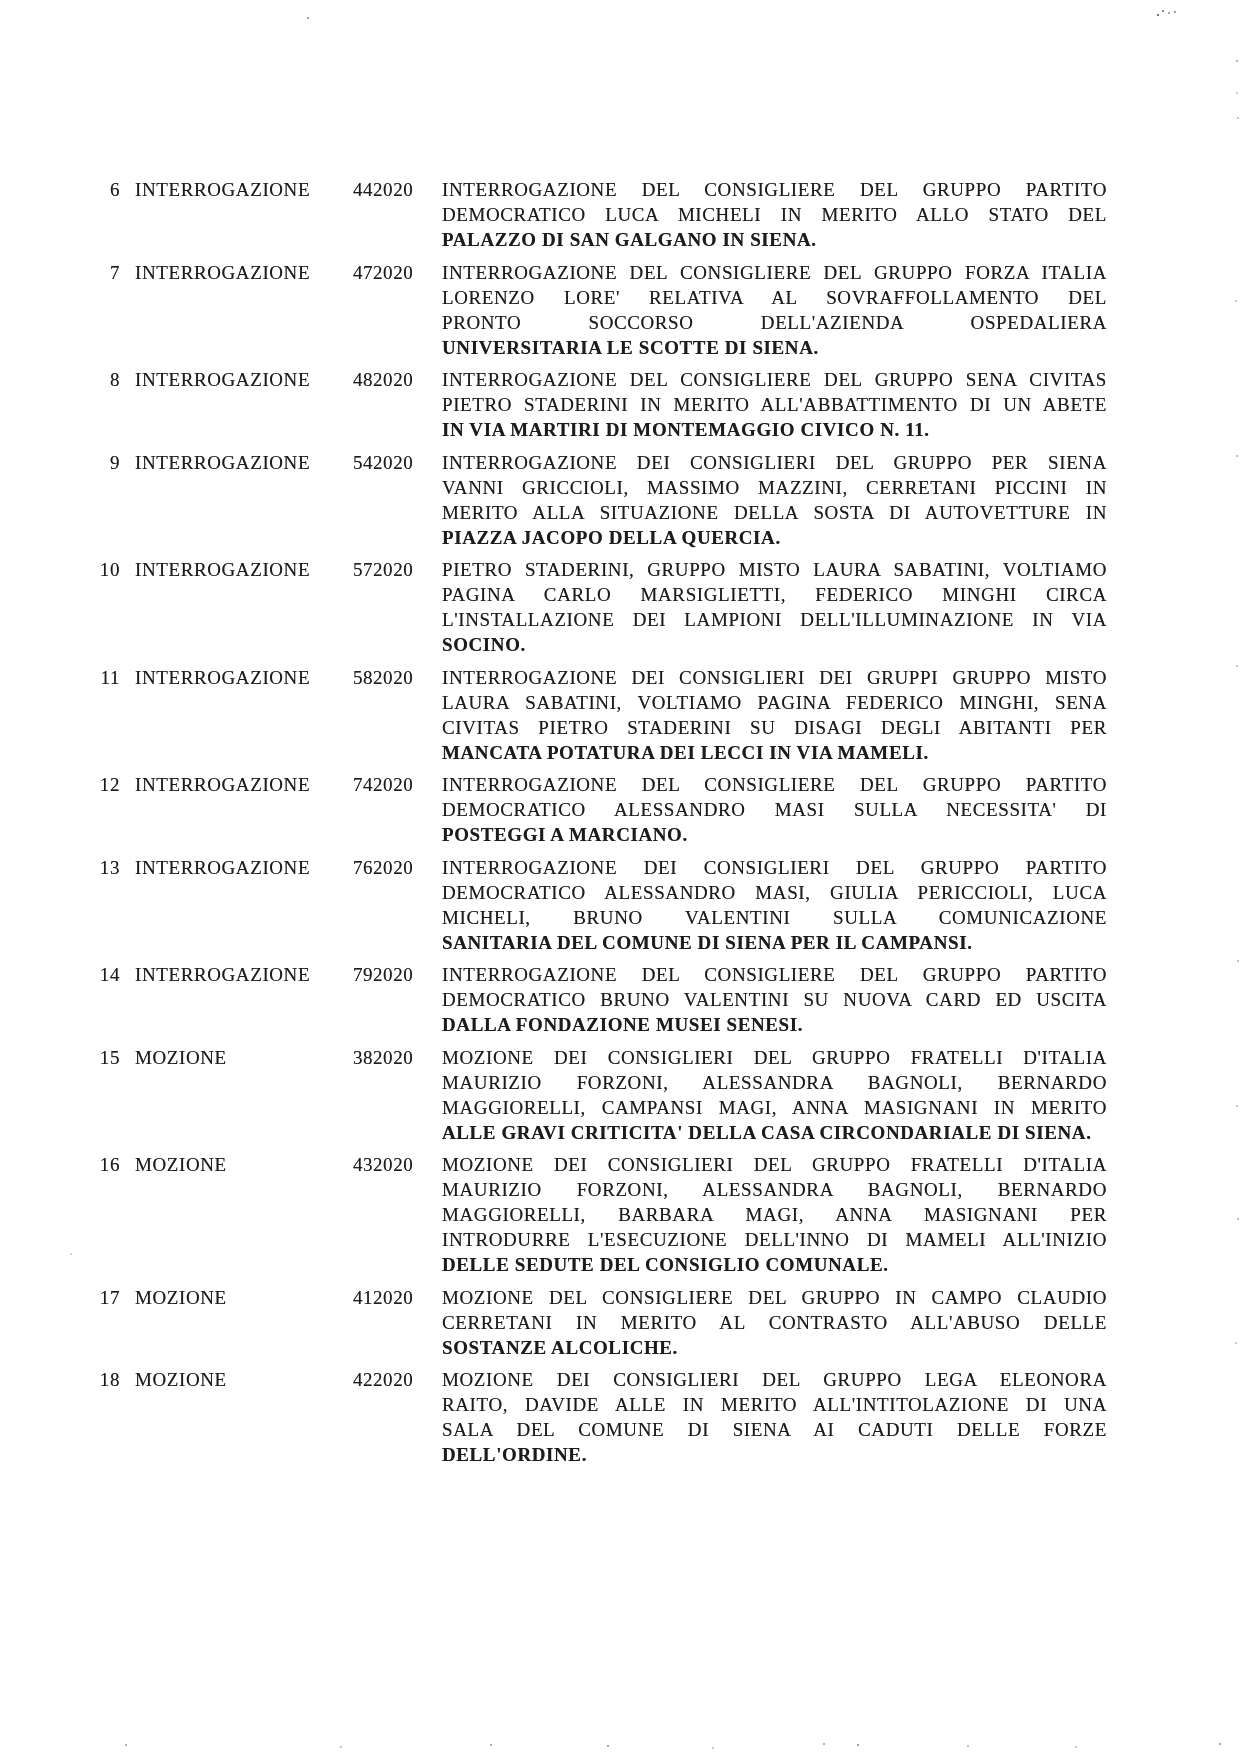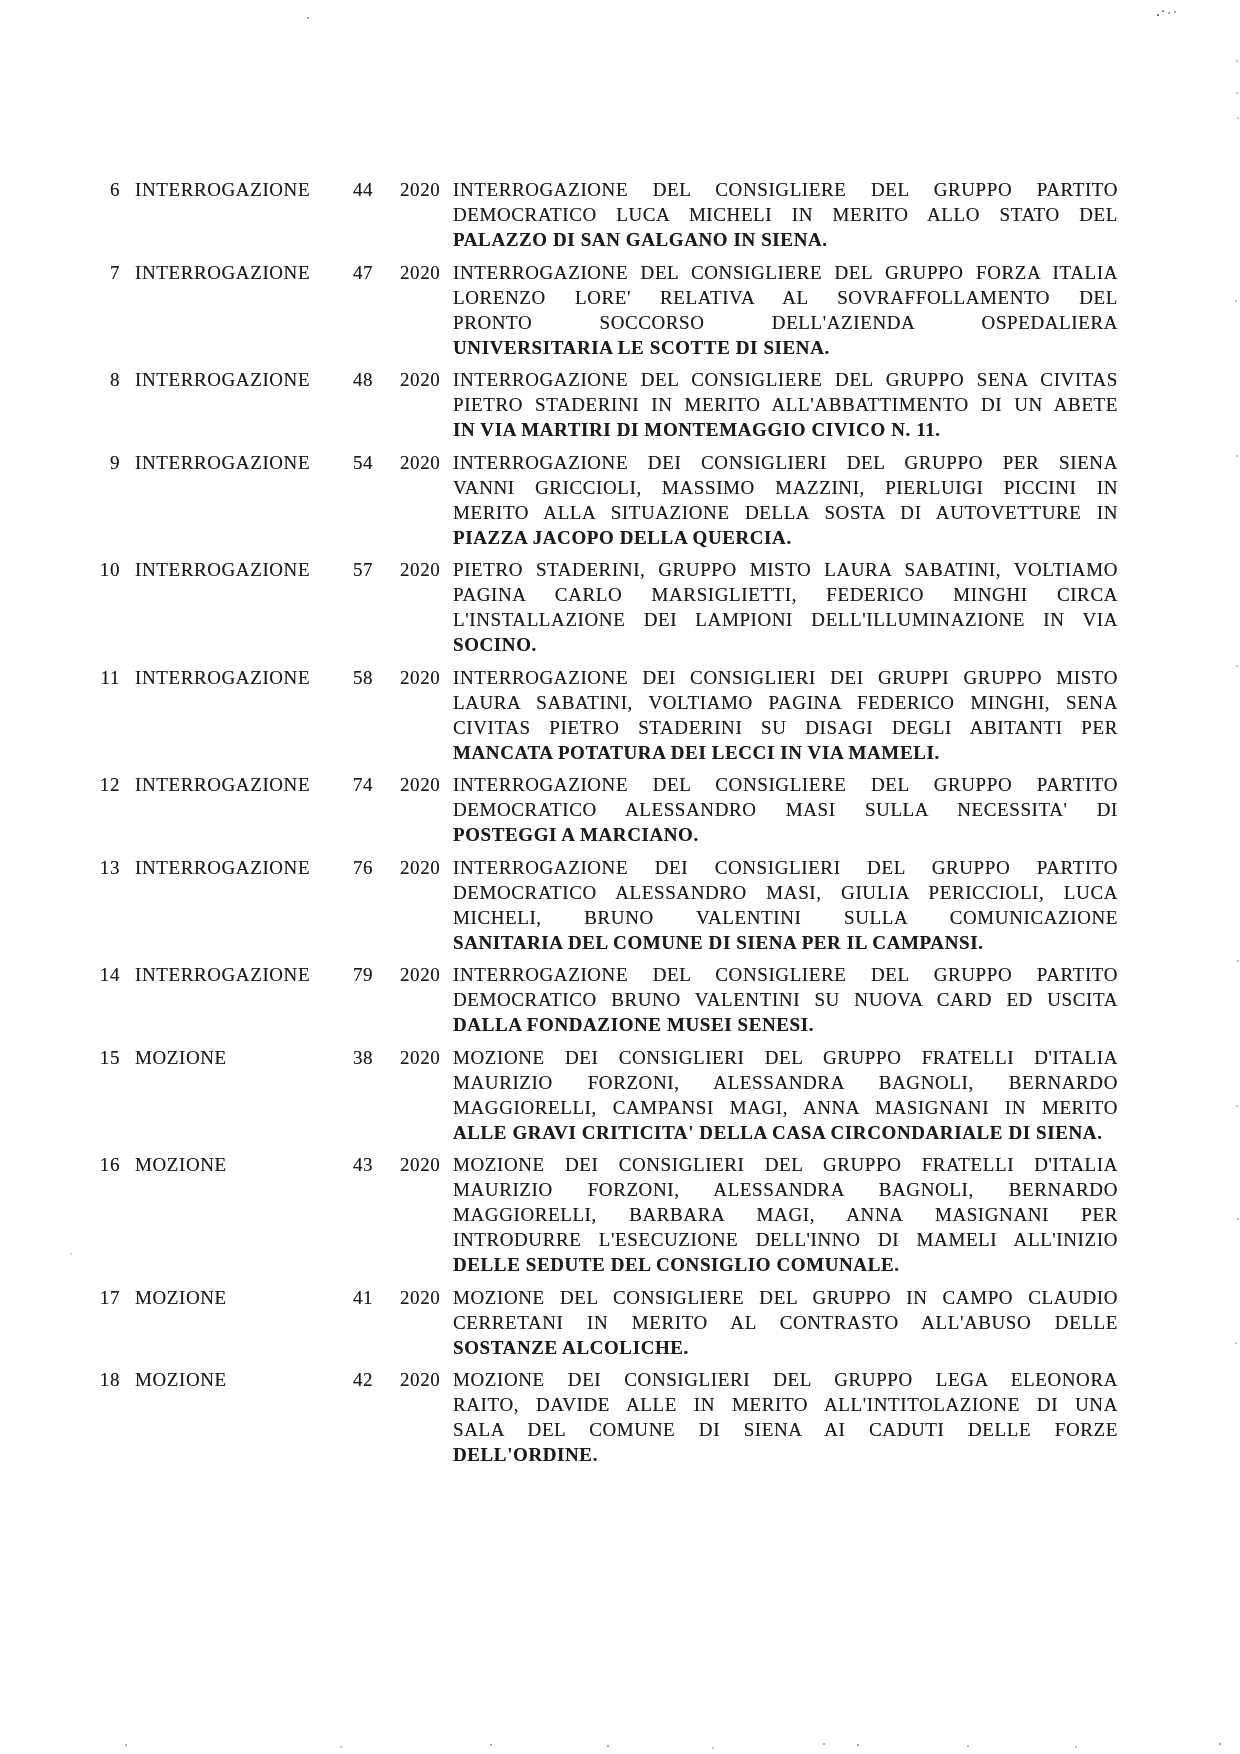--- a/index.html
+++ b/index.html
@@ -31,22 +31,22 @@
     align-items: flex-start;
     margin-bottom: 7.5px;
     font-size: 19px;
     line-height: 25px;
     letter-spacing: 0.6px;
     text-shadow: 0 0 0.5px rgba(20,20,20,0.55);
   }
   .c-no   { flex: none; width: 35px;  text-align: right; }
   .c-type { flex: none; width: 218px; margin-left: 15px; }
   .c-doc  { flex: none; width: 20px;  text-align: center; }
-  .c-year { flex: none; width: 42px;  margin-left: 27px; }
-  .c-desc { flex: none; width: 665px; margin-left: 11px; }
+  .c-year { flex: none; width: 42px;  }
+  .c-desc { flex: none; width: 665px; margin-left: 27px; }
   .desc-line {
     text-align: justify;
     text-align-last: justify;
   }
   .desc-line:last-child {
     text-align-last: left;
     font-weight: bold;
   }
   
   .specks {
@@ -126,21 +126,21 @@
         </div>
   </div>
 
   <div class="entry">
     <span class="c-no">9</span>
     <span class="c-type">INTERROGAZIONE</span>
     <span class="c-doc">54</span>
     <span class="c-year">2020</span>
     <div class="c-desc">
           <div class="desc-line">INTERROGAZIONE DEI CONSIGLIERI DEL GRUPPO PER SIENA</div>
-          <div class="desc-line">VANNI GRICCIOLI, MASSIMO MAZZINI, PIERLUIGI PICCINI IN</div>
+          <div class="desc-line">VANNI GRICCIOLI, MASSIMO MAZZINI, CERRETANI PICCINI IN</div>
           <div class="desc-line">MERITO ALLA SITUAZIONE DELLA SOSTA DI AUTOVETTURE IN</div>
           <div class="desc-line">PIAZZA JACOPO DELLA QUERCIA.</div>
         </div>
   </div>
 
   <div class="entry">
     <span class="c-no">10</span>
     <span class="c-type">INTERROGAZIONE</span>
     <span class="c-doc">57</span>
     <span class="c-year">2020</span>

